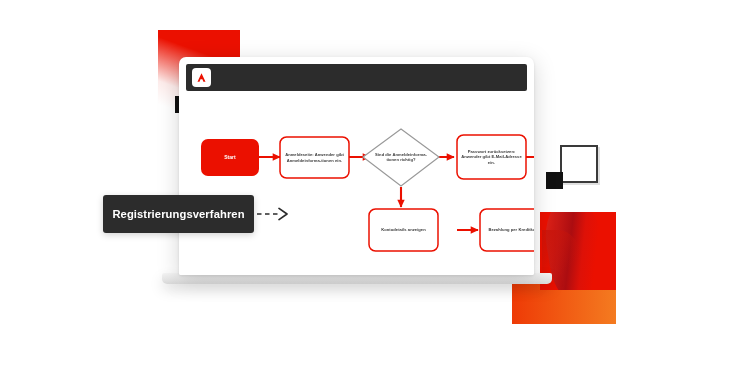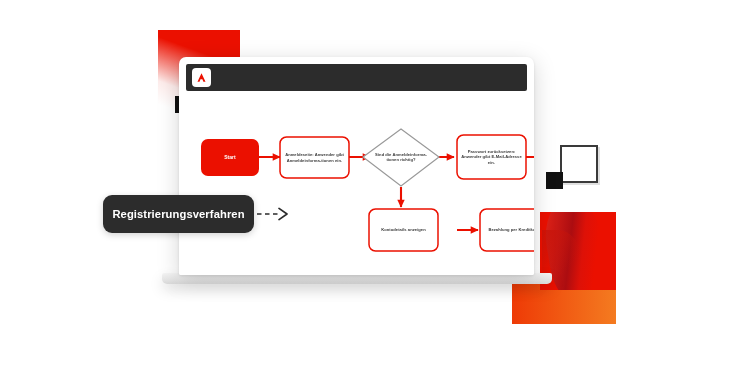--- a/index.html
+++ b/index.html
@@ -148,21 +148,21 @@
     color: #ffffff;
     font-size: 5px;
   }
 
   
   #pill-label {
     position: absolute;
     left: 103px; top: 195px;
     width: 151px; height: 38px;
     background: #2C2C2C;
-    border-radius: 9px;
+    border-radius: 3px;
     display: flex;
     align-items: center;
     justify-content: center;
     box-shadow: 0 2px 7px rgba(0,0,0,0.18);
     z-index: 6;
   }
   #pill-label span {
     color: #ffffff;
     font-size: 11.2px;
     font-weight: 700;

